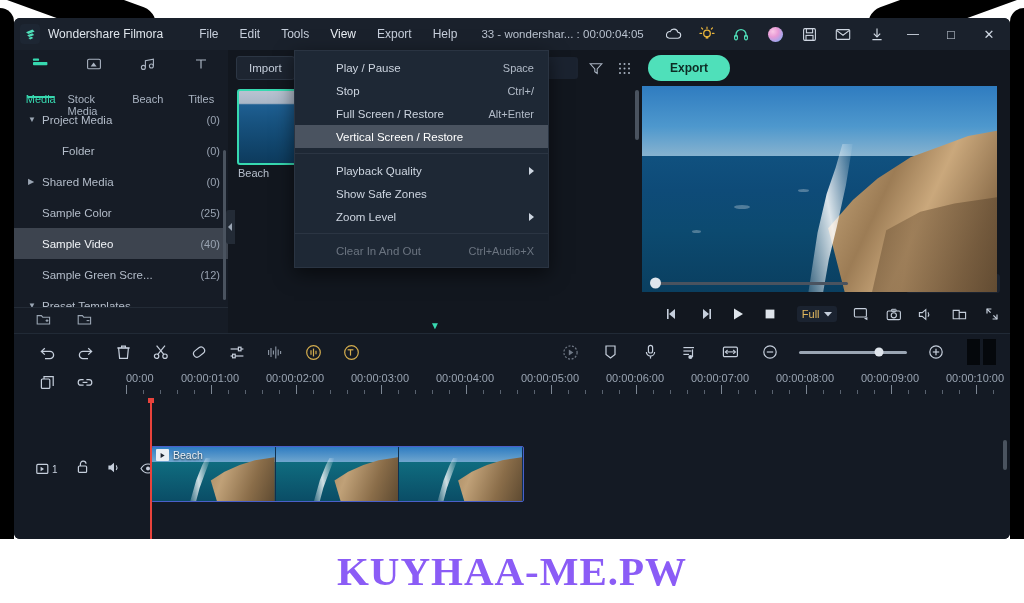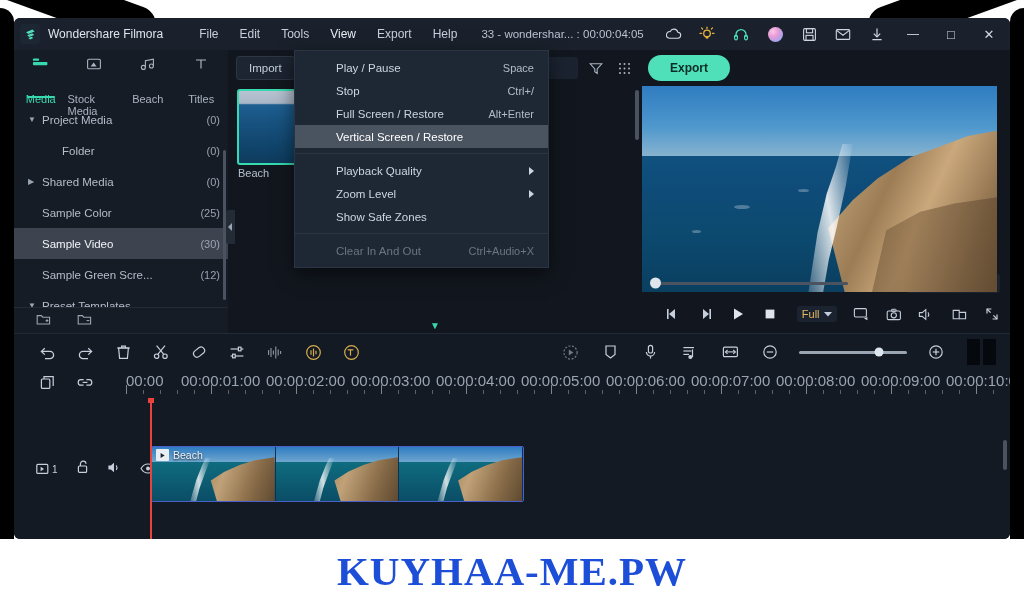--- a/index.html
+++ b/index.html
@@ -185,21 +185,21 @@
   .tl-tool-right { margin-left: auto; display: flex; align-items: center; gap: 2px; }
   .zoom-track { width: 108px; height: 3px; background: #9aa5b3; border-radius: 2px; position: relative; margin: 0 8px; }
   .zoom-knob { position: absolute; left: 74%; top: 50%; transform: translate(-50%,-50%); width: 9px; height: 9px; border-radius: 50%; background: #dfe5ec; }
   .dual-block { display: flex; gap: 3px; margin-left: 10px; }
   .dual-block i { display: block; width: 13px; height: 26px; background: #05080c; }
 
   .tl-secondrow { height: 28px; display: flex; align-items: center; }
   .tl-left-icons { width: 112px; display: flex; align-items: center; gap: 22px; padding-left: 26px; }
   .ruler { flex: 1; position: relative; height: 28px; }
   .ruler .rl {
-    position: absolute; top: 2px; font-size: 15px; color: #9aa5b3;
+    position: absolute; top: 2px; font-size: 11px; color: #9aa5b3;
     font-family: "Liberation Sans", sans-serif; white-space: nowrap;
   }
   .ruler .tick { position: absolute; bottom: 4px; width: 1px; background: #59626f; }
   .ruler .tick.major { height: 9px; background: #7d8794; }
   .ruler .tick.minor { height: 4px; }
 
   .tracks { position: relative; height: 142px; }
   .track-head {
     position: absolute; left: 0; top: 40px; width: 112px; height: 62px;
     display: flex; align-items: center; gap: 18px; padding-left: 22px;
@@ -237,21 +237,21 @@
   .playhead-cap { position: absolute; left: -2px; top: 0; width: 6px; height: 5px; background: #e8433c; }
   .tl-scroll-v { position: absolute; right: 3px; top: 42px; width: 4px; height: 30px; background: #4a535f; border-radius: 2px; }
 
   
   .watermark {
     position: absolute; left: 0; right: 0; top: 539px; height: 64px; background: #ffffff; z-index: 4;
     display: flex; align-items: center; justify-content: center;
   }
   .watermark span {
     font-family: "Liberation Serif", serif; font-weight: bold; font-size: 41px;
-    letter-spacing: 1px; color: #1d4ed8;
+    letter-spacing: 1px; color: #8b5cf6;
   }
 
   
   .dropdown {
     position: absolute; left: 280px; top: 32px; width: 255px; background: #1e2835;
     border: 1px solid #2a3442; box-shadow: 0 6px 18px rgba(0,0,0,.55); z-index: 40; padding: 5px 0;
   }
   .dd-item {
     display: flex; align-items: center; height: 23px; padding: 0 14px 0 41px;
     font-size: 11.5px; color: #cdd5e0; position: relative;
@@ -417,21 +417,21 @@
             <span class="tcount">(0)</span>
           </div>
           <div class="tree-row">
             <span class="caret"></span>
             <span class="tname">Sample Color</span>
             <span class="tcount">(25)</span>
           </div>
           <div class="tree-row sel">
             <span class="caret"></span>
             <span class="tname">Sample Video</span>
-            <span class="tcount">(30)</span>
+            <span class="tcount">(40)</span>
           </div>
           <div class="tree-row">
             <span class="caret"></span>
             <span class="tname">Sample Green Scre...</span>
             <span class="tcount">(12)</span>
           </div>
           <div class="tree-row">
             <span class="caret">▼</span>
             <span class="tname">Preset Templates</span>
             <span class="tcount"></span>
@@ -856,25 +856,25 @@
       <div class="dd-item sel">
         <span class="dd-label">Vertical Screen / Restore</span>
         <span class="dd-key"></span>
       </div>
       <div class="dd-sep"></div>
       <div class="dd-item">
         <span class="dd-label">Playback Quality</span>
         <span class="dd-arrow"></span>
       </div>
       <div class="dd-item">
+        <span class="dd-label">Show Safe Zones</span>
+      </div>
+      <div class="dd-item">
         <span class="dd-label">Zoom Level</span>
         <span class="dd-arrow"></span>
-      </div>
-      <div class="dd-item">
-        <span class="dd-label">Show Safe Zones</span>
       </div>
       <div class="dd-sep"></div>
       <div class="dd-item disabled">
         <span class="dd-label">Clear In And Out</span>
         <span class="dd-key">Ctrl+Audio+X</span>
       </div>
     </div>
 
   </div>
 

